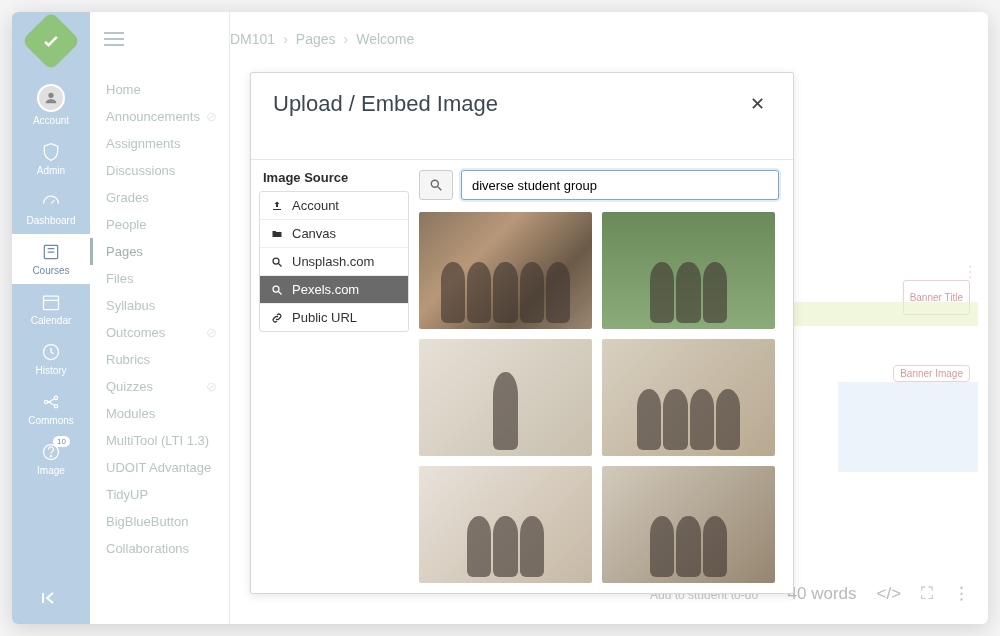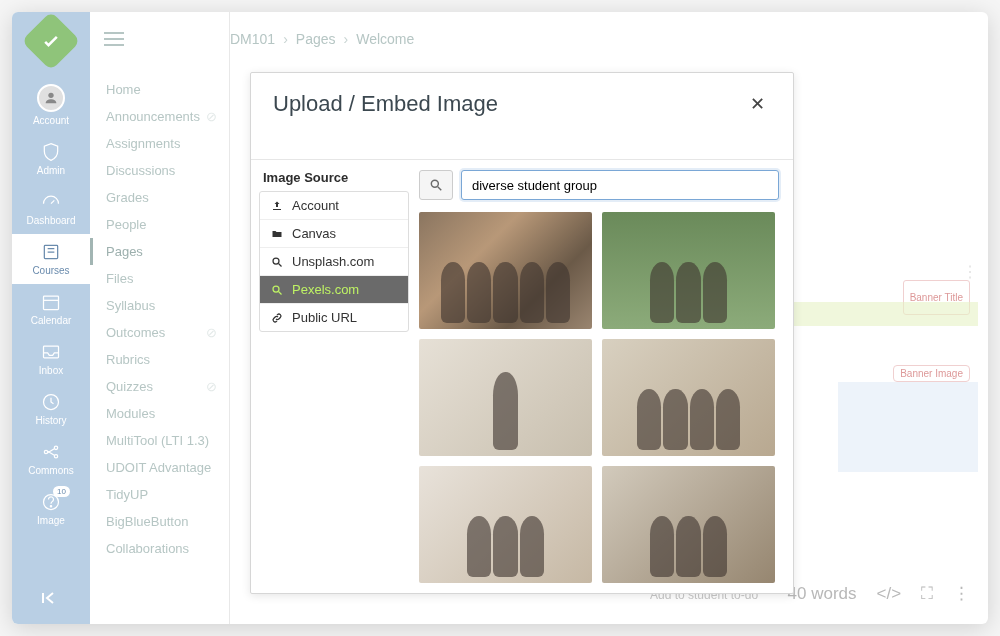--- a/index.html
+++ b/index.html
@@ -44,21 +44,21 @@
 .modal-head { display: flex; justify-content: space-between; align-items: center; padding: 18px 22px 14px 22px; }
 .modal-title { font-size: 22px; color: #3c4850; font-weight: 400; }
 .modal-close { font-size: 18px; color: #444; cursor: pointer; padding: 2px 6px; }
 .modal-body { flex: 1; display: flex; border-top: 1px solid #e6e6e6; overflow: hidden; margin-top: 28px; }
 
 .src-col { width: 158px; padding: 10px 0 10px 8px; }
 .src-title { font-size: 13px; font-weight: 700; color: #2d2d2d; padding: 0 0 6px 4px; }
 .src-list { list-style: none; border: 1px solid #ddd; border-radius: 3px; overflow: hidden; }
 .src-list li { padding: 6px 10px; font-size: 13px; color: #333; display: flex; align-items: center; gap: 8px; cursor: pointer; border-bottom: 1px solid #eee; }
 .src-list li:last-child { border-bottom: none; }
-.src-list li.selected { background: #6a6a6a; color: #bef264; }
+.src-list li.selected { background: #6a6a6a; color: #ffffff; }
 .src-icon { width: 14px; display: inline-flex; justify-content: center; }
 
 .results-col { flex: 1; padding: 10px 14px 10px 10px; display: flex; flex-direction: column; overflow: hidden; }
 .search-row { display: flex; gap: 8px; margin-bottom: 12px; }
 .search-btn { width: 34px; height: 30px; border: 1px solid #ccc; background: #f5f5f5; border-radius: 3px; display: flex; align-items: center; justify-content: center; color: #6a6a6a; }
 .search-input { flex: 1; height: 30px; border: 1px solid #7aa7d6; border-radius: 3px; padding: 0 10px; font-size: 13px; outline: none; box-shadow: 0 0 0 2px rgba(122,167,214,0.2); }
 
 .grid { flex: 1; display: grid; grid-template-columns: 1fr 1fr; gap: 10px; overflow-y: auto; padding-right: 4px; }
 .thumb { background: linear-gradient(135deg, #8a7560 0%, #b89878 35%, #6b5a48 70%, #9a8570 100%); border-radius: 2px; min-height: 108px; position: relative; overflow: hidden; }
 .thumb .people { position: absolute; inset: 0; display: flex; align-items: flex-end; justify-content: center; gap: 2px; padding-bottom: 6px; }
@@ -119,29 +119,20 @@
       <span>Courses</span>
     </div>
     <div class="rail-item">
       <div class="rail-icon">
           <svg width="20" height="20" viewBox="0 0 24 24" fill="none" stroke="#fff" stroke-width="1.5">
             <rect x="3" y="5" width="18" height="16" rx="1"></rect>
             <line x1="3" y1="10" x2="21" y2="10"></line>
           </svg>
         </div>
       <span>Calendar</span>
-    </div>
-    <div class="rail-item">
-      <div class="rail-icon">
-          <svg width="20" height="20" viewBox="0 0 24 24" fill="none" stroke="#fff" stroke-width="1.5">
-            <rect x="3" y="5" width="18" height="14" rx="1"></rect>
-            <path d="M3 13h5l2 3h4l2-3h5"></path>
-          </svg>
-        </div>
-      <span>Inbox</span>
     </div>
     <div class="rail-item">
       <div class="rail-icon">
           <svg width="20" height="20" viewBox="0 0 24 24" fill="none" stroke="#fff" stroke-width="1.5">
             <circle cx="12" cy="12" r="9"></circle>
             <path d="M12 7v5l3 2"></path>
           </svg>
         </div>
       <span>History</span>
     </div>

